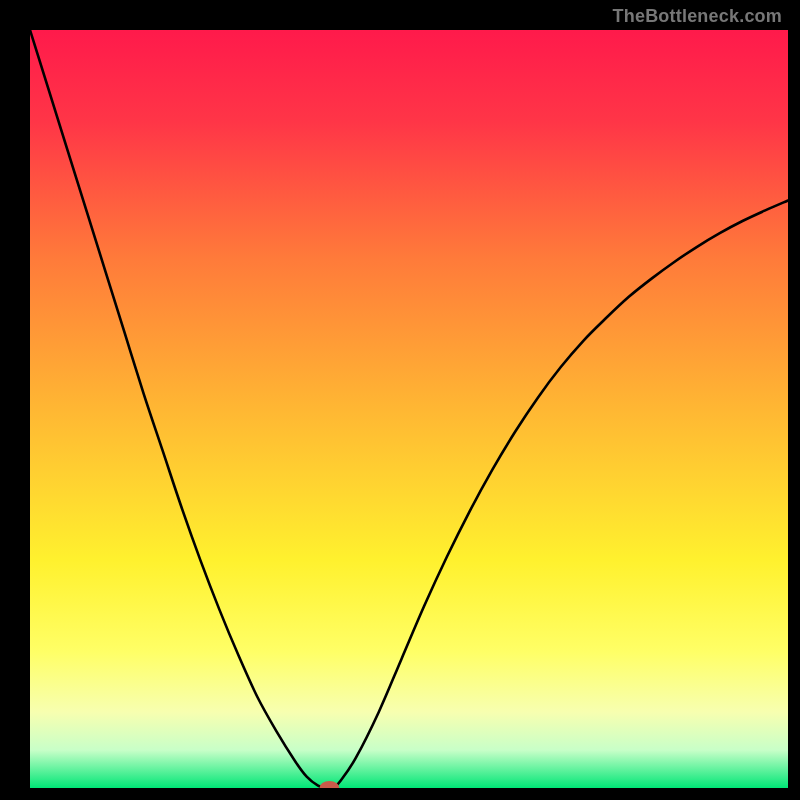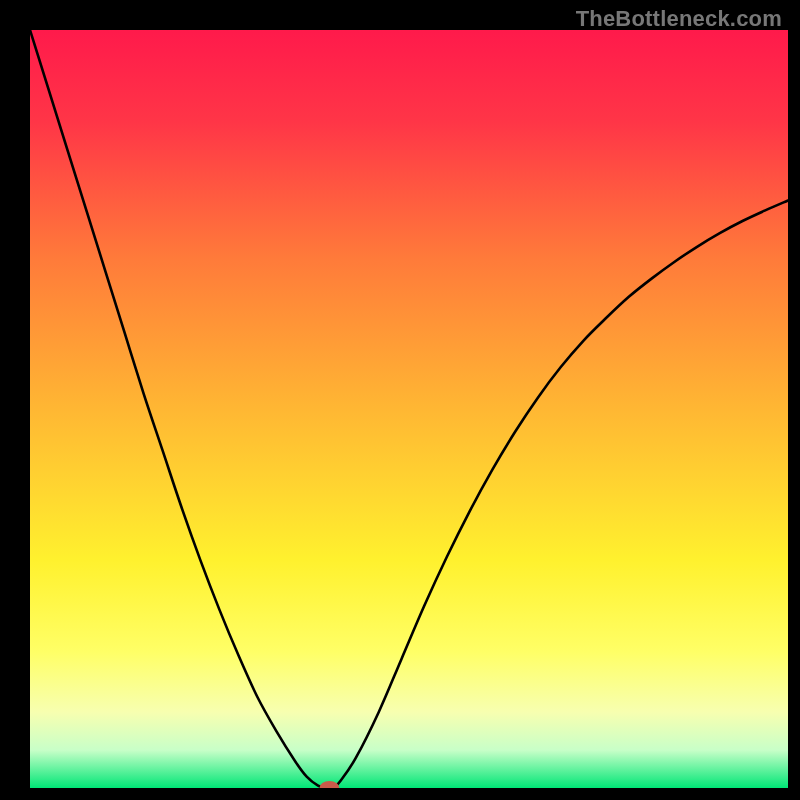--- a/index.html
+++ b/index.html
@@ -14,21 +14,21 @@
   .chart-container {
     position: relative;
     width: 800px;
     height: 800px;
   }
   .watermark {
     position: absolute;
     top: 6px;
     right: 18px;
     color: #777;
-    font-size: 22px;
+    font-size: 18px;
     font-weight: 600;
     letter-spacing: 0.2px;
     z-index: 20;
     user-select: none;
   }
   svg {
     display: block;
   }
 </style>
 </head>

